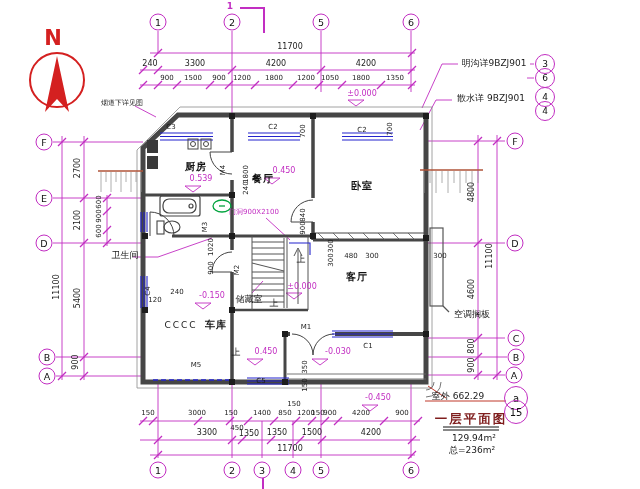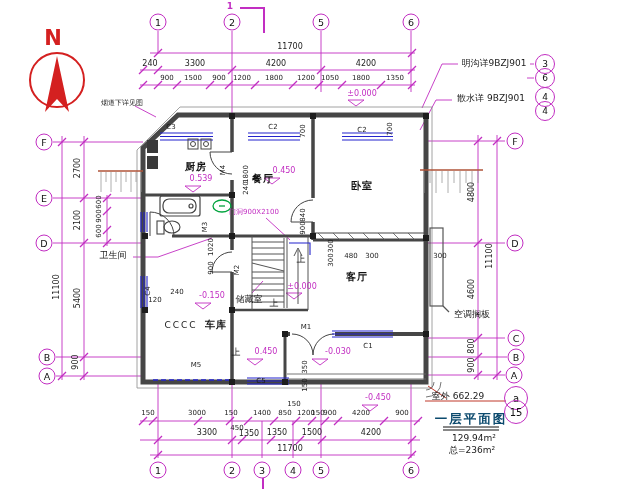--- a/index.html
+++ b/index.html
@@ -8,21 +8,21 @@
   #stage svg{position:absolute;left:0;top:0;}
   .t{position:absolute;transform:translate(-50%,-50%);font-size:8px;color:#1b1b1b;
      white-space:nowrap;line-height:1;}
   .v{transform:translate(-50%,-50%) rotate(-90deg);}
   .m{color:#c22ec2;}
   .s7{font-size:7px;}
   .s9{font-size:9px;}
   .rm{font-size:10px;font-weight:bold;letter-spacing:1px;color:#111;}
   .red{color:#d42020;}
   .north-n{font-size:21px;font-weight:bold;}
-  .title{font-size:12.5px;font-weight:bold;letter-spacing:2px;color:#0c4a6e;}
+  .title{font-size:12.5px;font-weight:bold;letter-spacing:2px;color:#7f1d1d;}
   .bub{position:absolute;width:17px;height:17px;border:1.2px solid #c22ec2;border-radius:50%;
        transform:translate(-50%,-50%);display:flex;align-items:center;justify-content:center;
        font-size:9.5px;color:#111;box-sizing:border-box;}
   .dbub{position:absolute;width:20px;height:20px;border:1.2px solid #c22ec2;border-radius:50%;
         transform:translate(-50%,-50%);display:flex;align-items:center;justify-content:center;
         font-size:9px;color:#111;box-sizing:border-box;}
   .dbubL{width:24px;height:24px;font-size:10px;}
 </style>
 </head>
 <body>
@@ -291,21 +291,21 @@
 <span class="t v s7" style="left:303px;top:215px">840</span>
 <span class="t v s7" style="left:303px;top:228px">900</span>
 
 <span class="t rm" style="left:196px;top:167px">厨房</span>
 <span class="t rm" style="left:263px;top:179px">餐厅</span>
 <span class="t rm" style="left:362px;top:186px">卧室</span>
 <span class="t rm" style="left:357px;top:277px">客厅</span>
 <span class="t s9" style="left:249px;top:299px">储藏室</span>
 <span class="t s9" style="left:181px;top:325px;letter-spacing:2px">CCCC</span>
 <span class="t rm" style="left:216px;top:325px">车库</span>
-<span class="t s9" style="left:113px;top:255px">卫生间</span>
+<span class="t s9" style="left:125px;top:255px">卫生间</span>
 
 <span class="t m" style="left:201px;top:179px">0.539</span>
 <span class="t m" style="left:284px;top:171px">0.450</span>
 <span class="t m" style="left:302px;top:287px">±0.000</span>
 <span class="t m" style="left:212px;top:296px">-0.150</span>
 <span class="t m" style="left:266px;top:352px">0.450</span>
 <span class="t m" style="left:338px;top:352px">-0.030</span>
 
 <span class="t s9" style="left:301px;top:259px">上</span>
 <span class="t s9" style="left:274px;top:303px">上</span>

